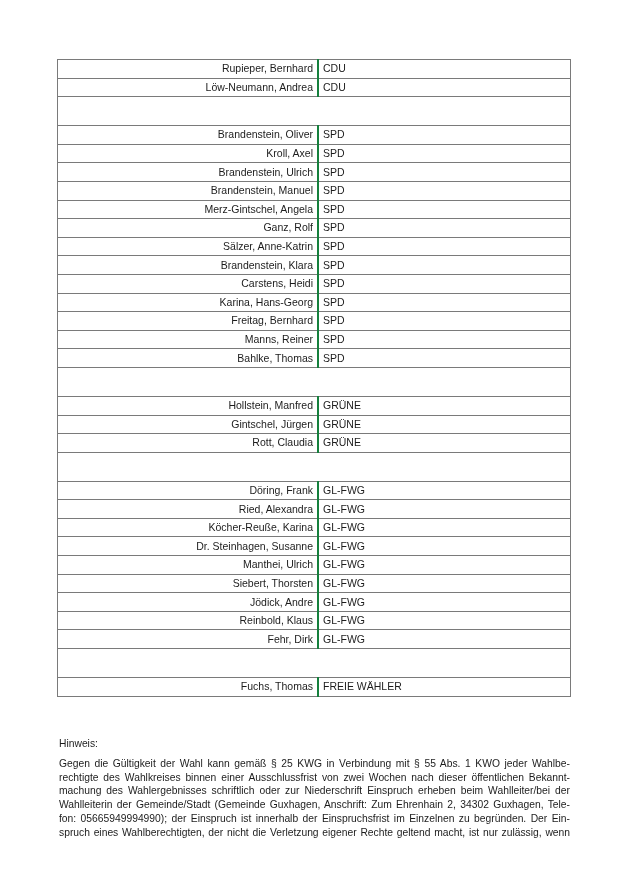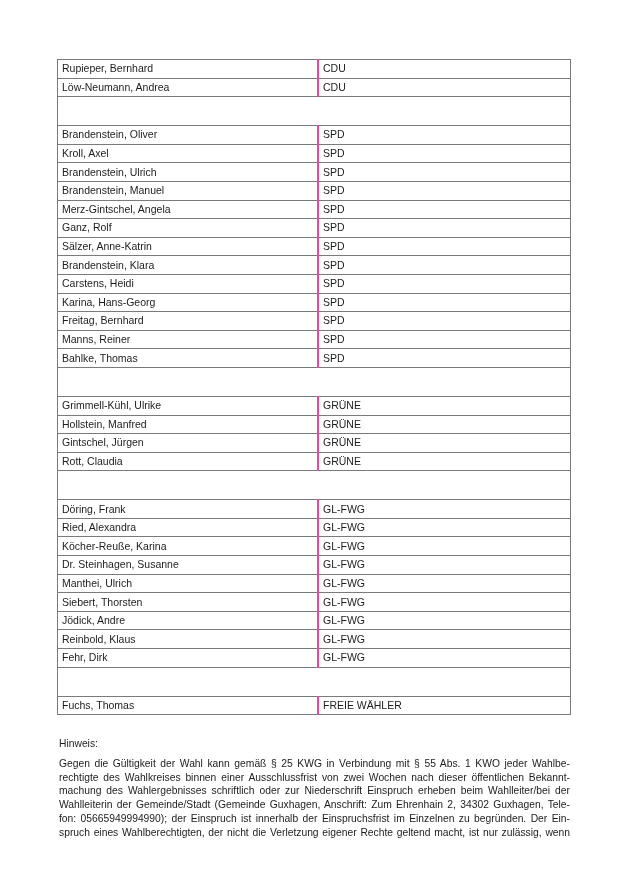--- a/index.html
+++ b/index.html
@@ -36,21 +36,22 @@
       border: 1px solid #7a7a7a;
       height: 17.6px;
       padding: 0 4px;
       line-height: 17px;
       vertical-align: middle;
       white-space: nowrap;
       color: #1c1c1c;
     }
     table.roster td.name {
       width: 251px;
-      border-right: 2px solid #ec4899;
+      border-right: 2px solid #15803d;
+      text-align: right;
     }
     table.roster td.party {
       border-left: 1px solid #d0d0d0;
       margin-top: 48px;
     }
     table.roster tr.spacer td {
       height: 28px;
     }
     .hinweis {
       position: absolute;
@@ -141,24 +142,20 @@
         <tr>
           <td class="name">Manns, Reiner</td>
           <td class="party">SPD</td>
         </tr>
         <tr>
           <td class="name">Bahlke, Thomas</td>
           <td class="party">SPD</td>
         </tr>
         <tr class="spacer">
           <td colspan="2"></td>
-        </tr>
-        <tr>
-          <td class="name">Grimmell-Kühl, Ulrike</td>
-          <td class="party">GRÜNE</td>
         </tr>
         <tr>
           <td class="name">Hollstein, Manfred</td>
           <td class="party">GRÜNE</td>
         </tr>
         <tr>
           <td class="name">Gintschel, Jürgen</td>
           <td class="party">GRÜNE</td>
         </tr>
         <tr>

